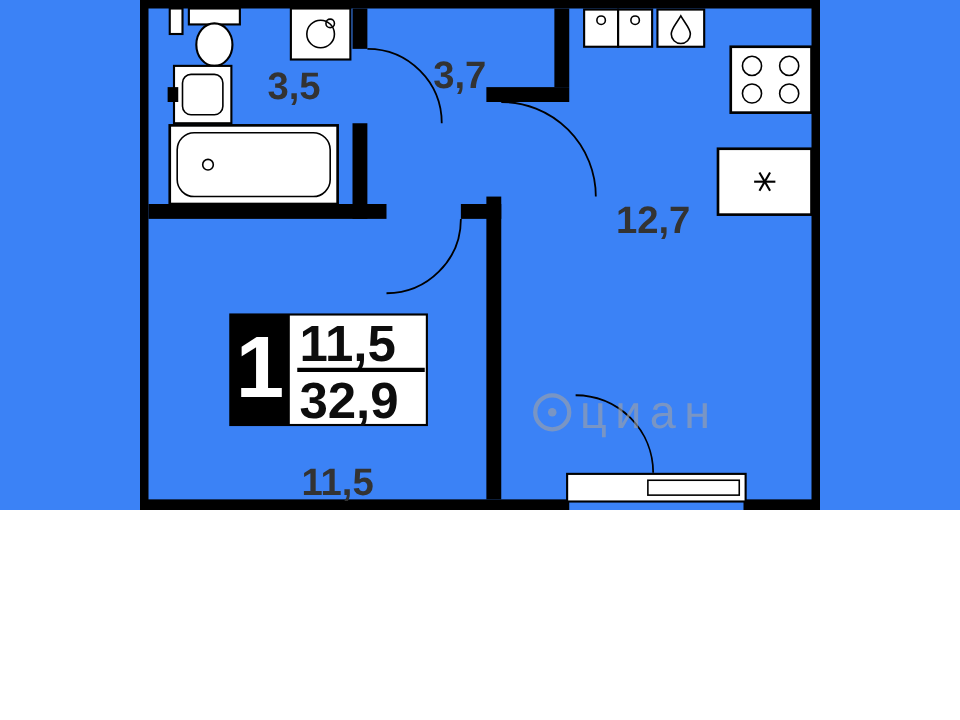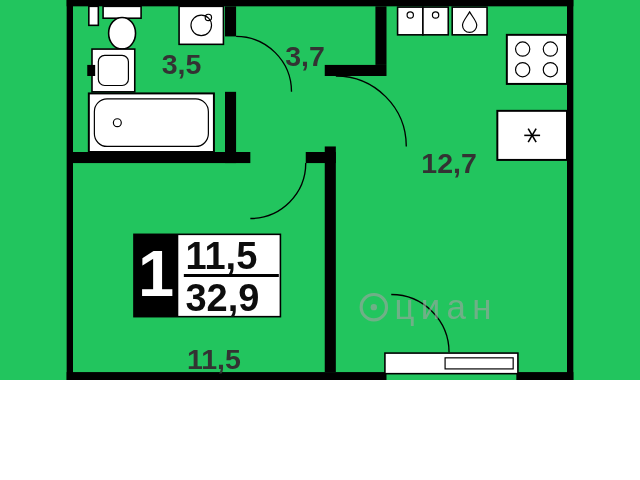--- a/index.html
+++ b/index.html
@@ -1,18 +1,18 @@
 <!DOCTYPE html>
 <html><head>
 <meta charset="utf-8">
 <style>
   *{margin:0;padding:0;box-sizing:border-box}
   html,body{background:#ffffff}
   body{font-family:"Liberation Sans",sans-serif}
-  .plan{position:relative;width:640px;height:380px;background:#22c55e;overflow:hidden}
+  .plan{position:relative;width:640px;height:340px;background:#3b82f6;overflow:hidden}
   .plan svg{display:block;width:100%;height:100%}
   .wall{fill:#000}
   .fx{fill:#fff;stroke:#000;stroke-width:2}
   .fx2{fill:#fff;stroke:#000;stroke-width:2.5}
   .thin{fill:none;stroke:#000;stroke-width:1.5}
   .arc{fill:none;stroke:#000;stroke-width:1.7}
   .area-label{font-size:36px;font-weight:600;fill:#333}
   .sum-box{fill:#fff;stroke:#000;stroke-width:2}
   .sum-black{fill:#000}
   .sum-one{font-size:82px;font-weight:700;fill:#fff}

